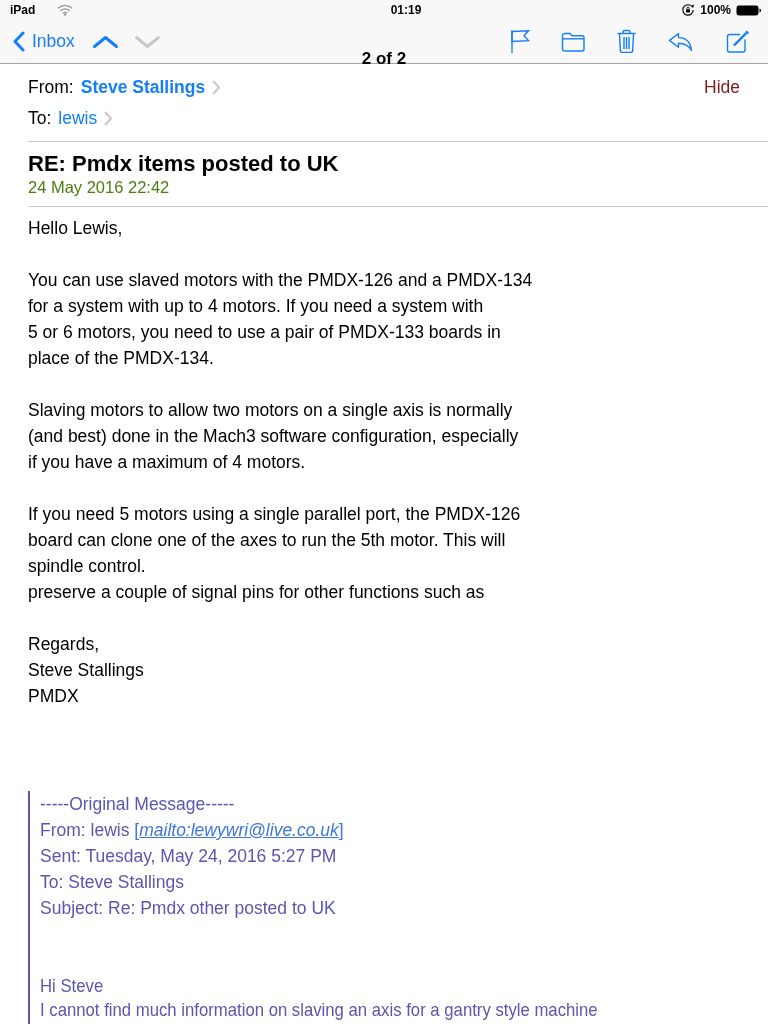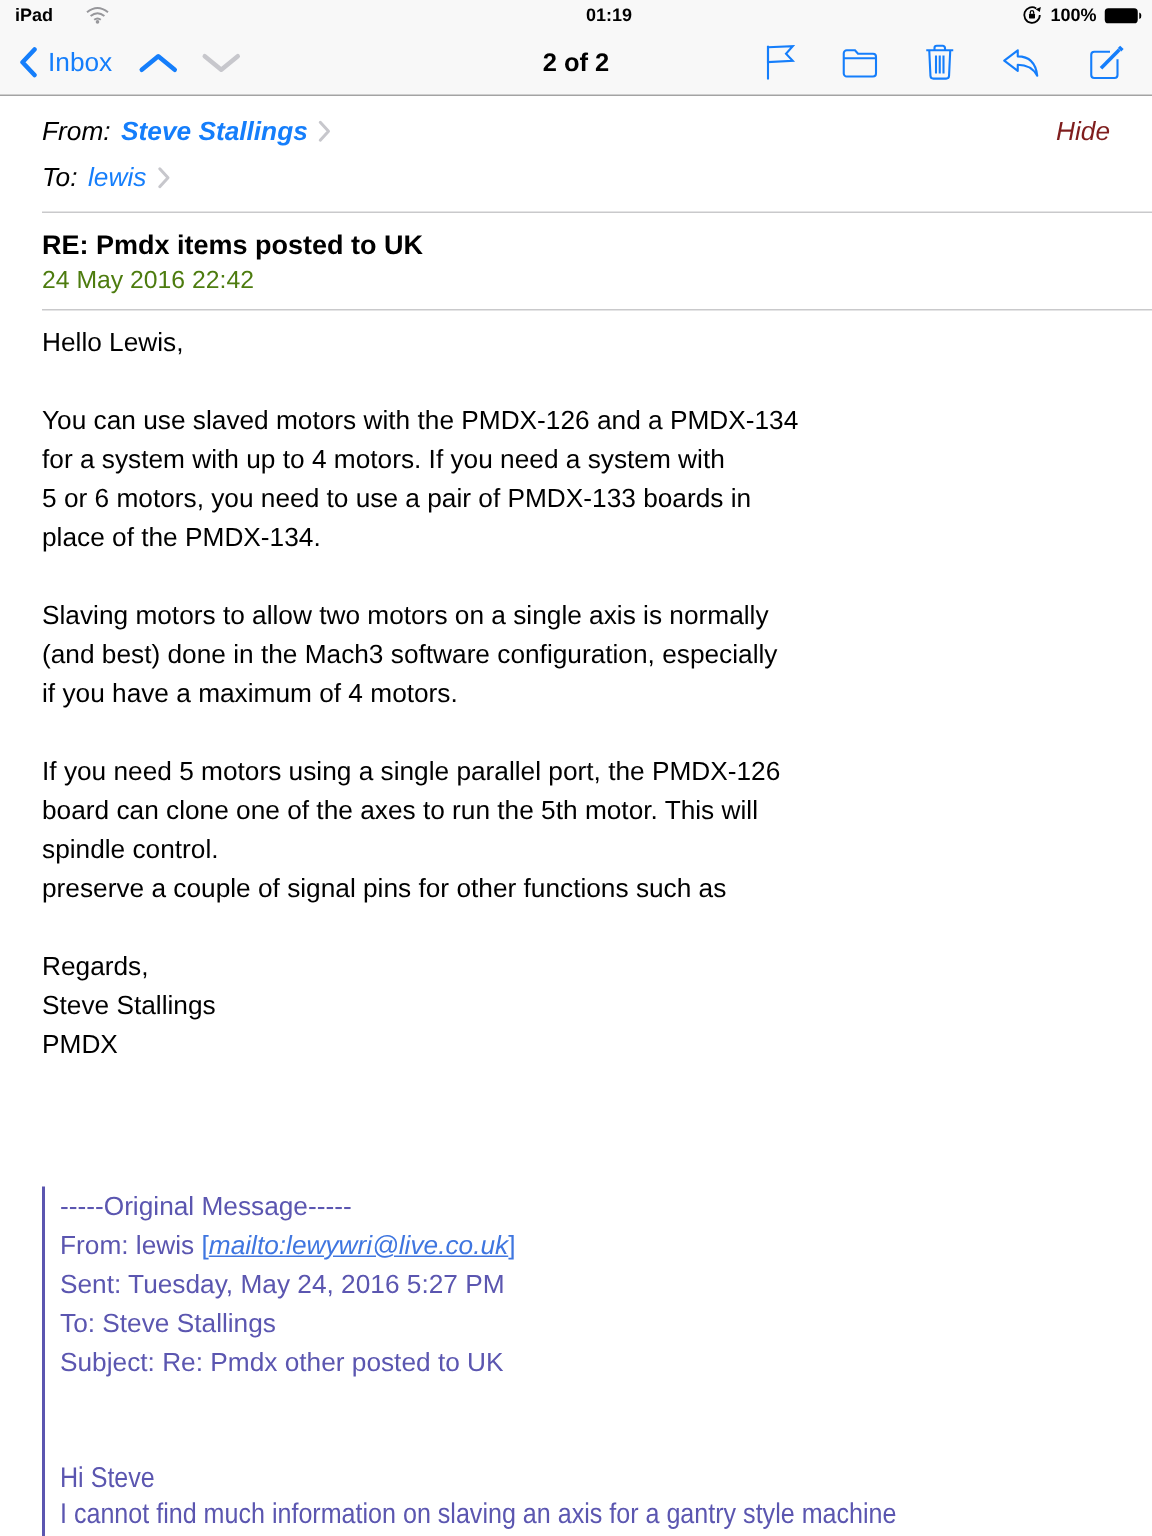--- a/index.html
+++ b/index.html
@@ -15,41 +15,41 @@
   .sb-right{ position:absolute; right:7px; top:0; height:20px; display:flex; align-items:center; gap:5px; }
   .sb-right svg, .sb-left svg{ display:block; }
 
   
   .nav-bar{ position:absolute; top:20px; left:0; right:0; height:44px;
     background:#f8f8f8; border-bottom:1px solid #a3a3a3; }
   .back-btn{ position:absolute; left:12px; top:0; height:100%; display:flex;
     align-items:center; gap:7px; color:#157efb; font-size:17.5px; cursor:pointer; }
   .msg-chevrons{ position:absolute; left:92px; top:0; height:100%;
     display:flex; align-items:center; gap:15px; }
-  .counter{ position:absolute; left:0; right:0; top:0; height:100%; display:flex;
+  .counter{ position:absolute; left:0; right:0; top:17px; height:100%; display:flex;
     align-items:center; justify-content:center; font-size:17px; font-weight:700; }
   .toolbar{ position:absolute; right:18px; top:0; height:100%; display:flex;
     align-items:center; gap:30px; }
   .toolbar .tb-btn{ cursor:pointer; display:flex; align-items:center; }
   .toolbar svg, .msg-chevrons svg, .back-btn svg{ display:block; }
 
   
   .content{ position:absolute; top:64px; left:0; right:0; height:960px;
     overflow:hidden; background:#fff; }
 
-  .hdr-row{ margin:13px 28px 0; display:flex; align-items:center; font-size:17.5px;font-style:italic; }
+  .hdr-row{ margin:13px 28px 0; display:flex; align-items:center; font-size:17.5px; }
   .hdr-row.to{ margin-top:10px; }
   .fld-label{ margin-right:7px; }
   .contact{ color:#157efb; }
   .contact.bold{ font-weight:700; }
   .chev-r{ margin-left:7px; display:flex; align-items:center; }
   .hide-btn{ margin-left:auto; color:#7f1d1d; cursor:pointer; }
 
   .divider{ height:1px; background:#c9c9cb; margin-left:28px; margin-top:12px; }
-  .subject{ margin:11px 28px 0; font-size:18px; font-weight:700; line-height:21px; }
+  .subject{ margin:11px 28px 0; font-size:22px; font-weight:700; line-height:21px; }
   .date{ margin:3px 28px 0; font-size:16.5px; color:#4d7c0f; line-height:20px; }
   .divider.d2{ margin-top:9px; }
 
   .mail-body{ margin:8px 28px 0; font-size:17.5px; line-height:26px; }
   .para{ margin-bottom:26px; }
   .para:last-child{ margin-bottom:0; }
 
   .quote{ margin-top:82px; border-left:2px solid #5b56b0; padding-left:10px;
     color:#5b56b0; font-size:17.5px; line-height:26px; padding-bottom:80px; }
   .quote a{ color:#3f76e0; text-decoration:underline;font-style:italic; }

